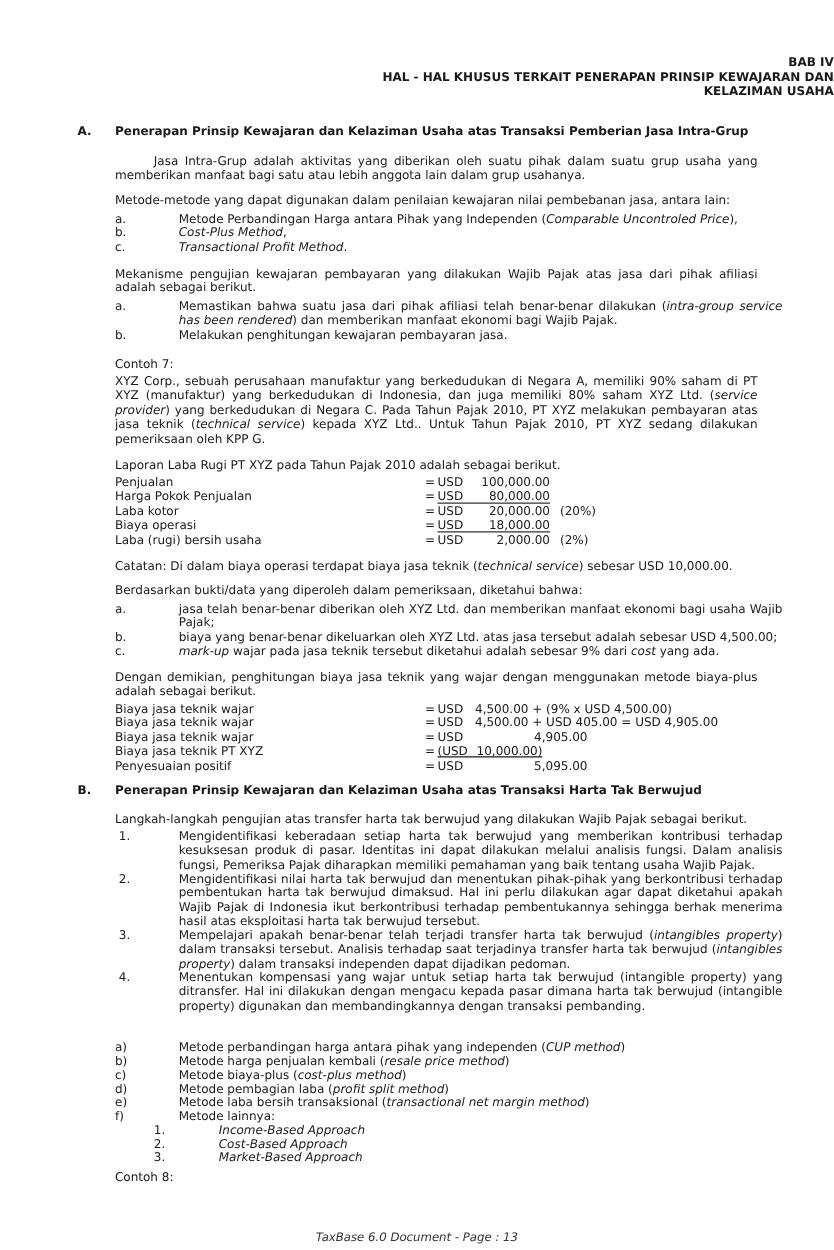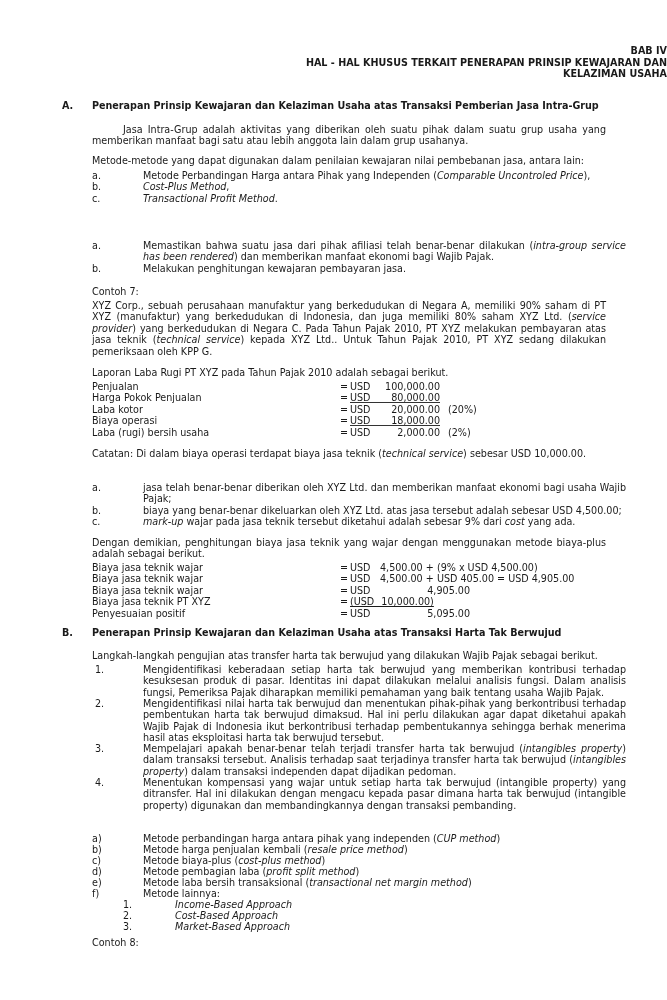--- a/index.html
+++ b/index.html
@@ -54,20 +54,21 @@
   </div>
   <div class="li" style="top:181px;">
     <span class="m">b.</span>
     <span class="t nowrap"><i>Cost-Plus Method</i><span>,</span></span>
   </div>
   <div class="li" style="top:193px;">
     <span class="m">c.</span>
     <span class="t nowrap"><i>Transactional Profit Method</i><span>.</span></span>
   </div>
 
+  <div class="para" style="top:214px;">Mekanisme pengujian kewajaran pembayaran yang dilakukan Wajib Pajak atas jasa dari pihak afiliasi adalah sebagai berikut.</div>
 
   <div class="li" style="top:240px;">
     <span class="m">a.</span>
     <span class="t"><span>Memastikan bahwa suatu jasa dari pihak afiliasi telah benar-benar dilakukan (</span><i>intra-group service has been rendered</i><span>) dan memberikan manfaat ekonomi bagi Wajib Pajak.</span></span>
   </div>
   <div class="li" style="top:263px;">
     <span class="m">b.</span>
     <span class="t nowrap">Melakukan penghitungan kewajaran pembayaran jasa.</span>
   </div>
 
@@ -112,20 +113,21 @@
       <span class="lab">Laba (rugi) bersih usaha</span>
       <span class="eq">=</span>
       <span class="cur">USD</span>
       <span class="num">2,000.00</span>
       <span class="pct">(2%)</span>
     </div>
   </div>
 
   <div class="para" style="top:448px;"><span>Catatan: Di dalam biaya operasi terdapat biaya jasa teknik (</span><i>technical service</i><span>) sebesar USD 10,000.00.</span></div>
 
+  <div class="para" style="top:467px;">Berdasarkan bukti/data yang diperoleh dalam pemeriksaan, diketahui bahwa:</div>
 
   <div class="li" style="top:482px;">
     <span class="m">a.</span>
     <span class="t">jasa telah benar-benar diberikan oleh XYZ Ltd. dan memberikan manfaat ekonomi bagi usaha Wajib Pajak;</span>
   </div>
   <div class="li" style="top:505px;">
     <span class="m">b.</span>
     <span class="t nowrap">biaya yang benar-benar dikeluarkan oleh XYZ Ltd. atas jasa tersebut adalah sebesar USD 4,500.00;</span>
   </div>
   <div class="li" style="top:516px;">
@@ -225,13 +227,14 @@
     <span class="m">2.</span>
     <i class="t">Cost-Based Approach</i>
   </div>
   <div class="li li2" style="top:921px;">
     <span class="m">3.</span>
     <i class="t">Market-Based Approach</i>
   </div>
 
   <div class="para" style="top:937px;">Contoh 8:</div>
 
+  <div class="footer">TaxBase 6.0 Document - Page : 13</div>
 </div>
 
 </body></html>

